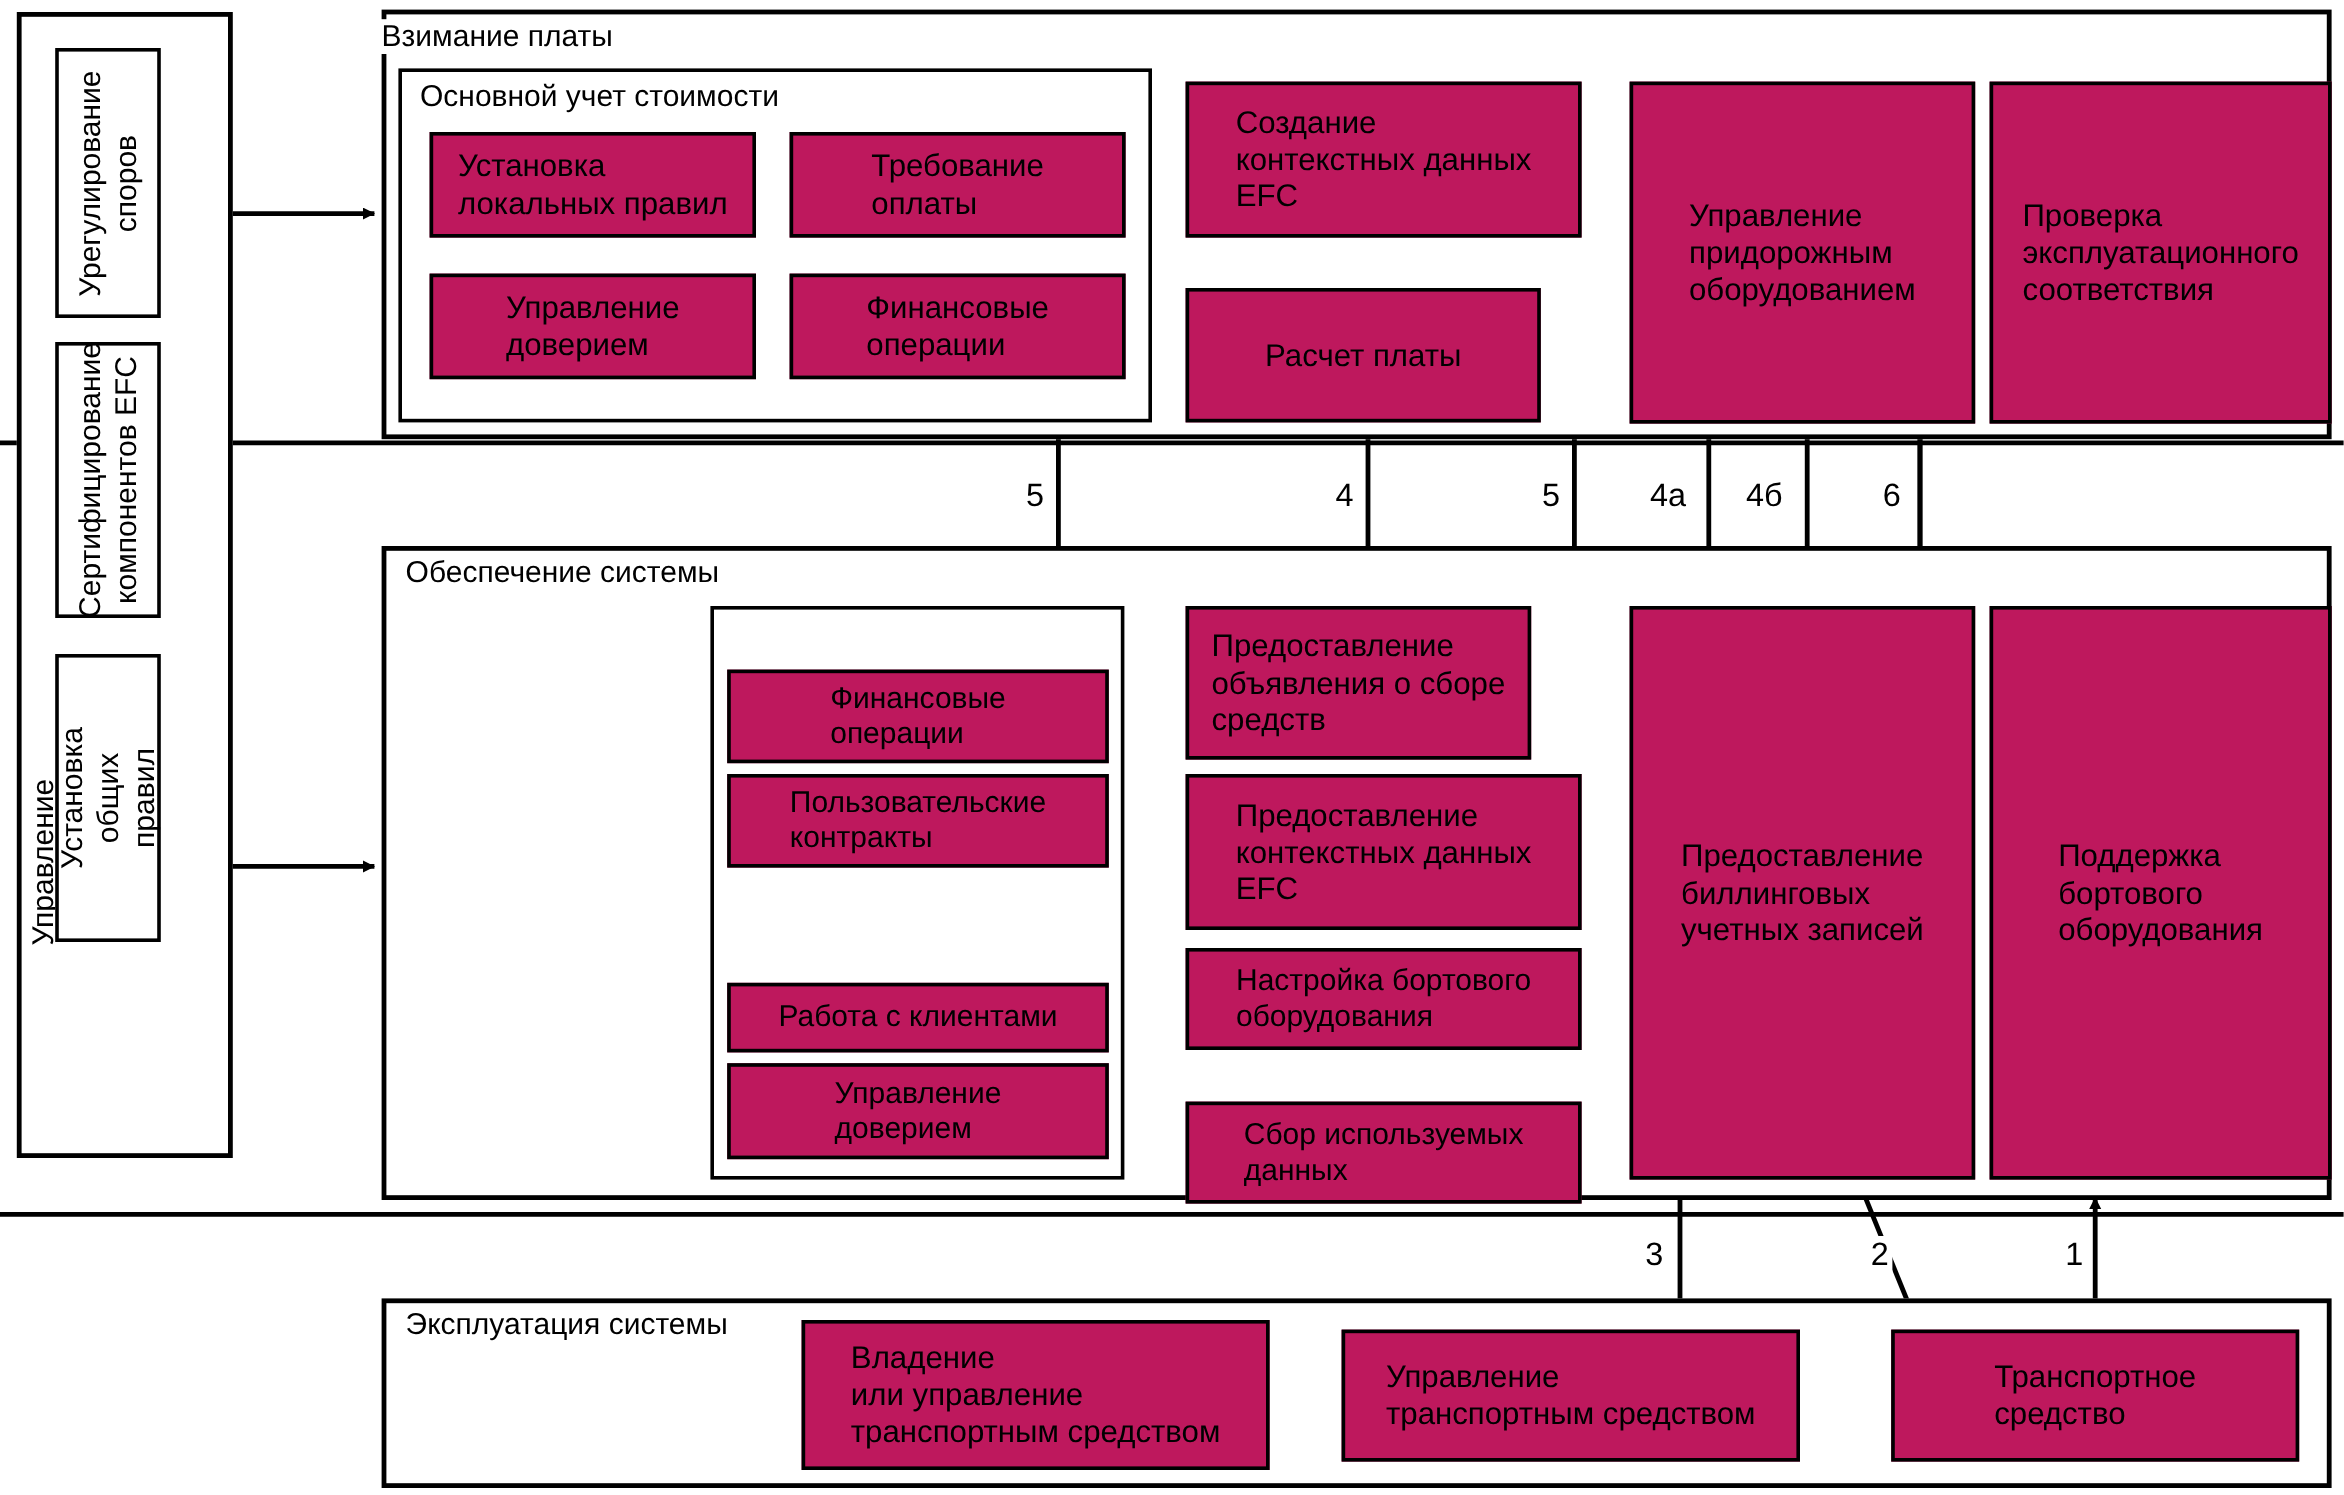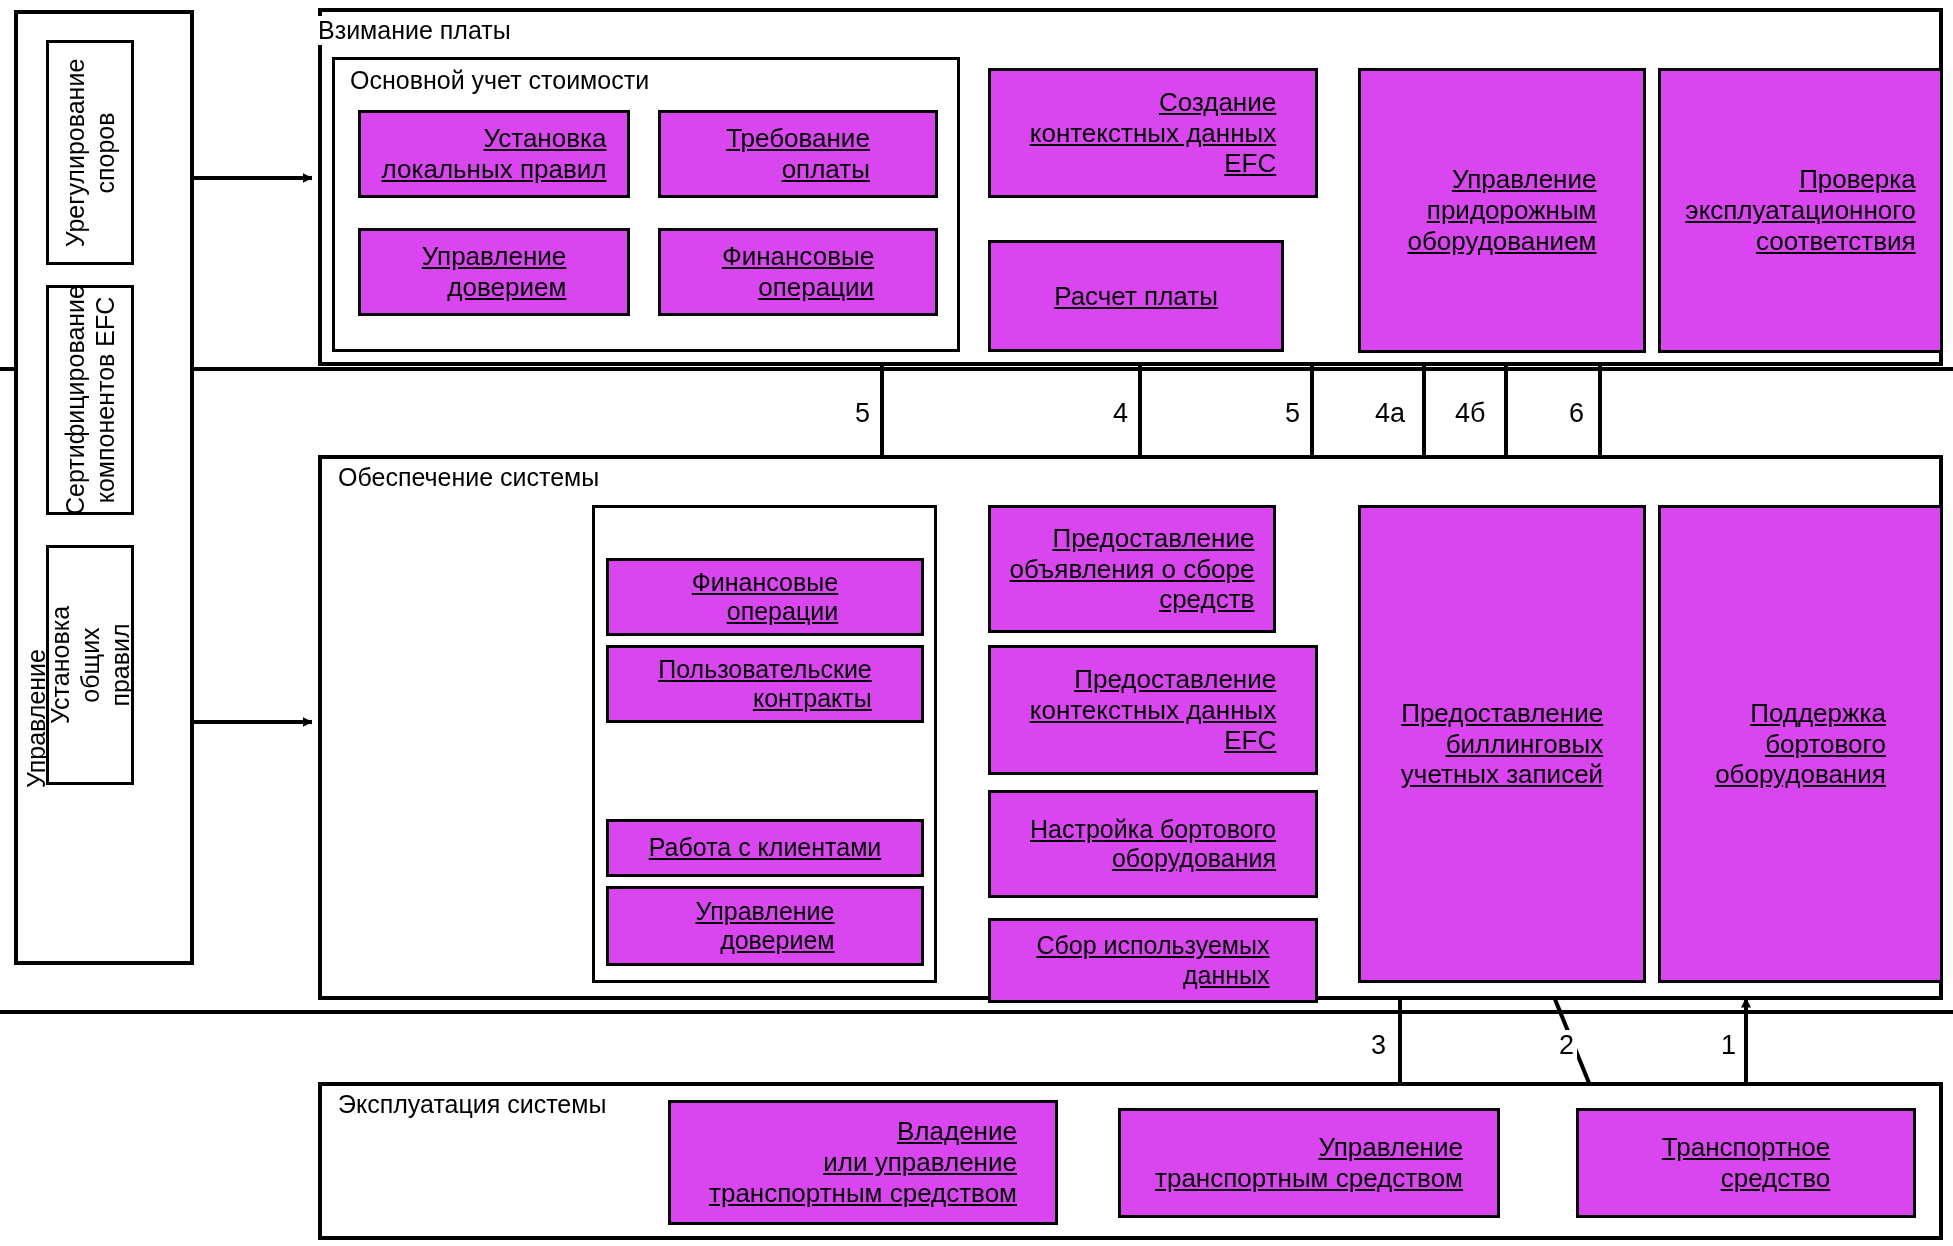--- a/index.html
+++ b/index.html
@@ -1,23 +1,23 @@
 <!DOCTYPE html>
 <html><head>
 <meta charset="utf-8">
 <style>
   html,body{margin:0;padding:0;background:#ffffff;}
   body{width:1953px;height:1246px;position:relative;
        font-family:"Liberation Sans","DejaVu Sans",sans-serif;
        color:#000;overflow:hidden;}
   #stage{position:absolute;left:0;top:0;width:1953px;height:1246px;}
 
-  .bx{position:absolute;box-sizing:border-box;border:3px solid #000;background:#d946ef;
-      display:flex;align-items:center;justify-content:center;text-align:right;
-      line-height:1.18;white-space:pre-line;text-decoration:underline;}
+  .bx{position:absolute;box-sizing:border-box;border:3px solid #000;background:#be185d;
+      display:flex;align-items:center;justify-content:center;text-align:left;
+      line-height:1.18;white-space:pre-line;}
   .grp{position:absolute;box-sizing:border-box;border:4px solid #000;background:#fff;
        display:block;}
   .grplabel{position:absolute;font-size:25px;white-space:nowrap;background:#fff;padding:0 2px;}
   .sub{position:absolute;box-sizing:border-box;border:3px solid #000;background:#fff;}
   .vert{position:absolute;box-sizing:border-box;border:3px solid #000;background:#fff;
         display:flex;align-items:center;justify-content:center;}
   .vtext{transform:rotate(-90deg);white-space:pre-line;text-align:center;
          font-size:25px;line-height:1.2;}
   .lbl{position:absolute;font-size:27px;background:#fff;padding:0 3px;white-space:nowrap;}
   svg.lines{position:absolute;left:0;top:0;width:1953px;height:1246px;
@@ -135,21 +135,21 @@
   <div class="bx f25" style="left:606px;top:819px;width:318px;height:58px;">Работа с клиентами</div>
   <div class="bx f25" style="left:606px;top:886px;width:318px;height:80px;">Управление
 доверием</div>
 
   <div class="bx f26" style="left:988px;top:505px;width:288px;height:128px;">Предоставление
 объявления о сборе
 средств</div>
   <div class="bx f26" style="left:988px;top:645px;width:330px;height:130px;">Предоставление
 контекстных данных
 EFC</div>
-  <div class="bx f25" style="left:988px;top:790px;width:330px;height:108px;">Настройка бортового
+  <div class="bx f25" style="left:988px;top:790px;width:330px;height:85px;">Настройка бортового
 оборудования</div>
   <div class="bx f25" style="left:988px;top:890px;width:330px;height:85px;margin-top:28px;">Сбор используемых
 данных</div>
 
   <div class="bx f26" style="left:1358px;top:505px;width:288px;height:478px;">Предоставление
 биллинговых
 учетных записей</div>
   <div class="bx f26" style="left:1658px;top:505px;width:285px;height:478px;">Поддержка
 бортового
 оборудования</div>

